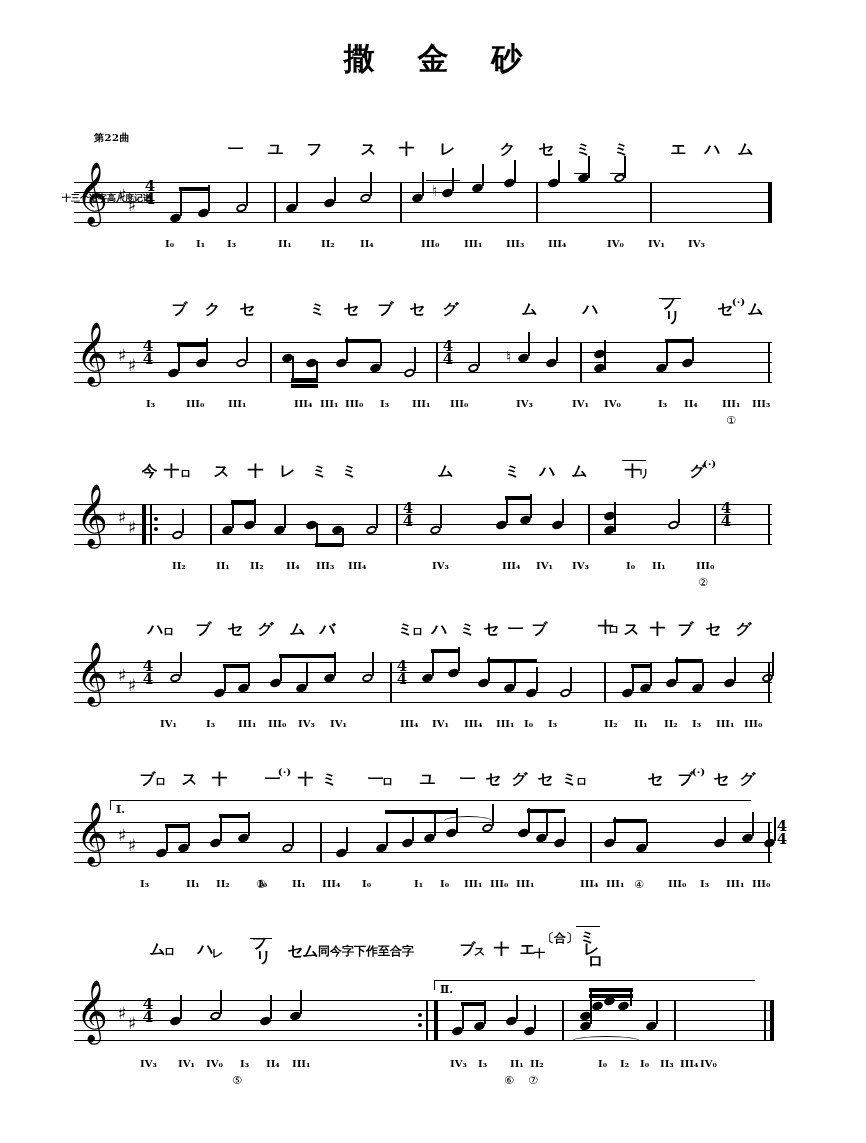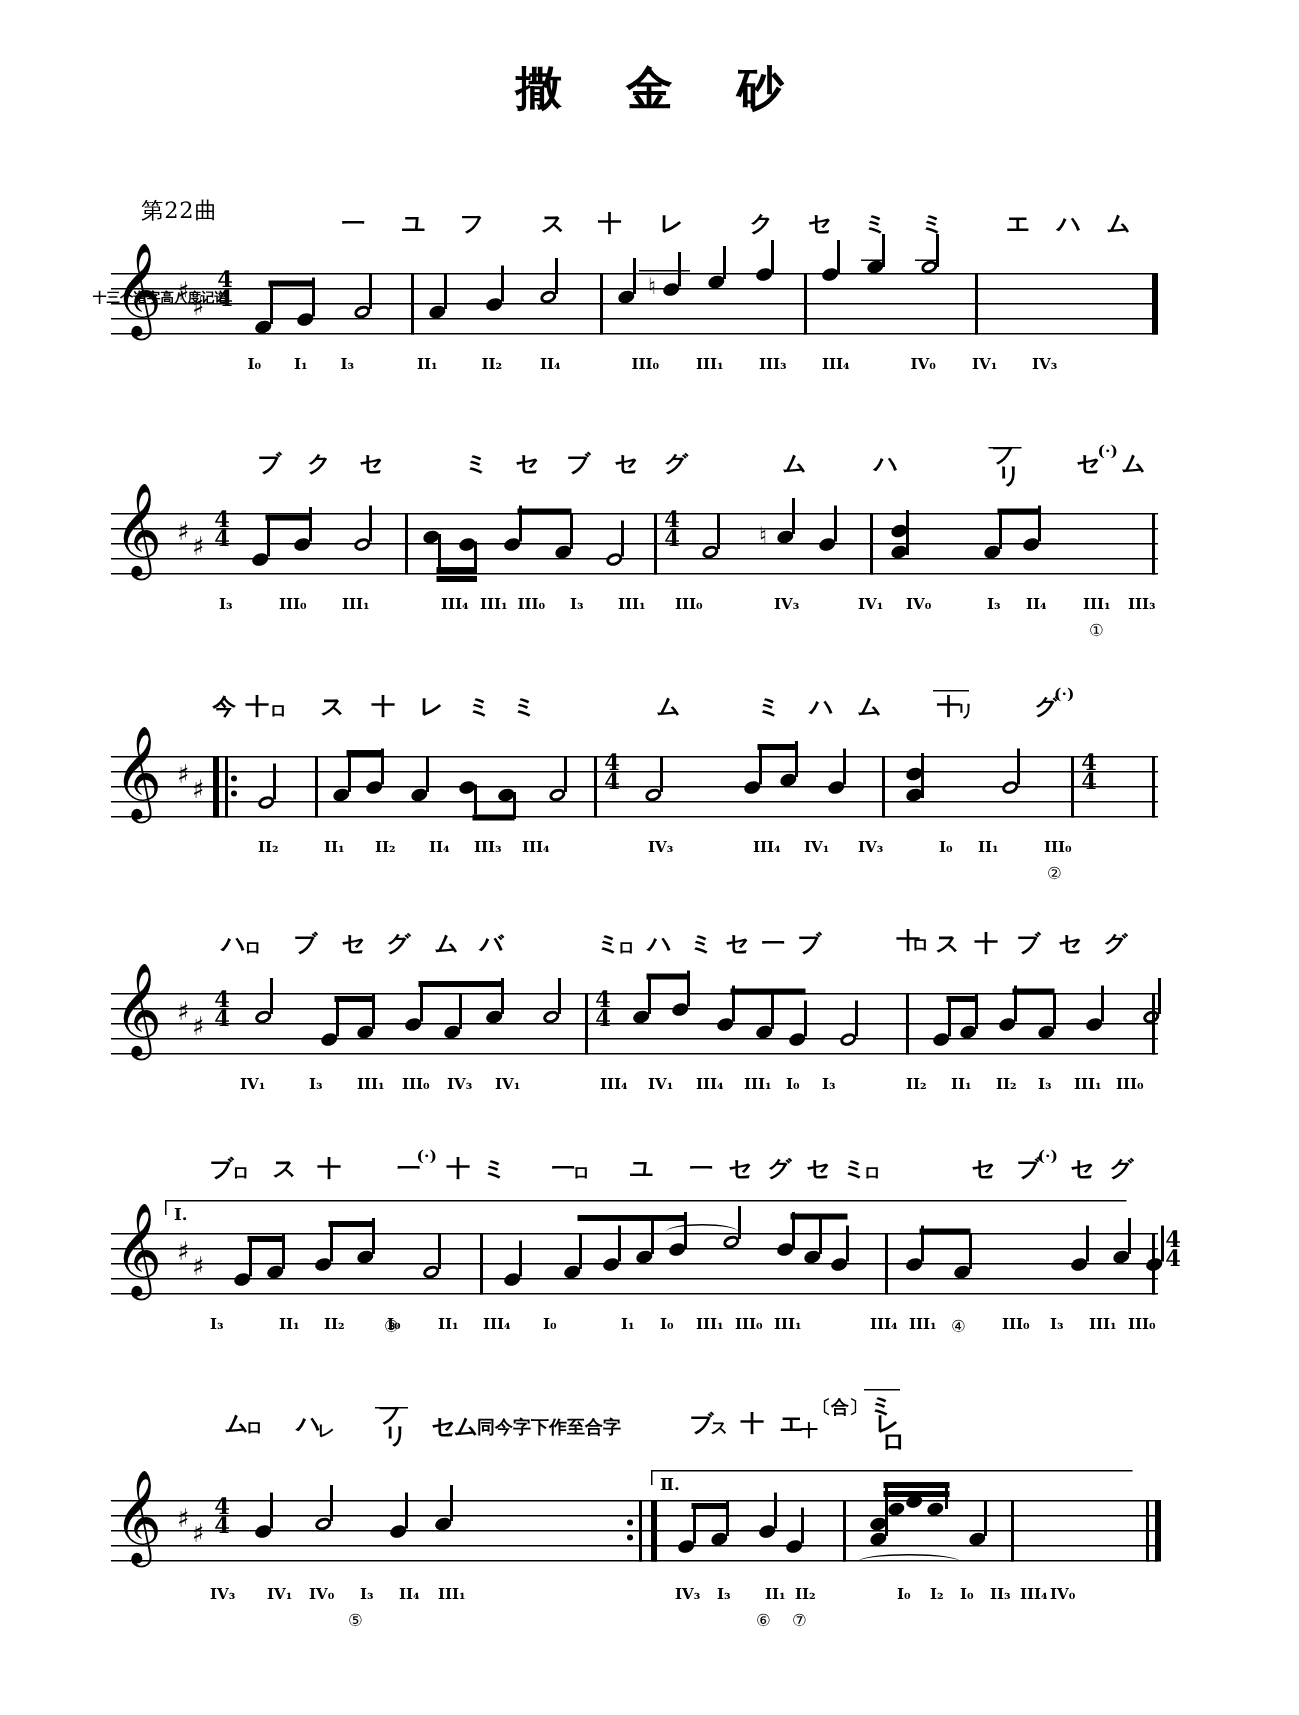--- a/index.html
+++ b/index.html
@@ -30,22 +30,22 @@
     text-indent: 16px;
     color: #000;
   }
 
   
   #piece-number {
     position: absolute;
     top: 131px;
     left: 94px;
     font-family: "DejaVu Serif", serif;
-    font-size: 15px;
-    font-weight: normal;
+    font-size: 10px;
+    font-weight: bold;
     letter-spacing: 0.5px;
   }
   #tuning-note {
     position: absolute;
     top: 192px;
     left: 62px;
     font-family: "DejaVu Serif", serif;
     font-size: 9px;
     font-weight: bold;
     letter-spacing: 0px;

